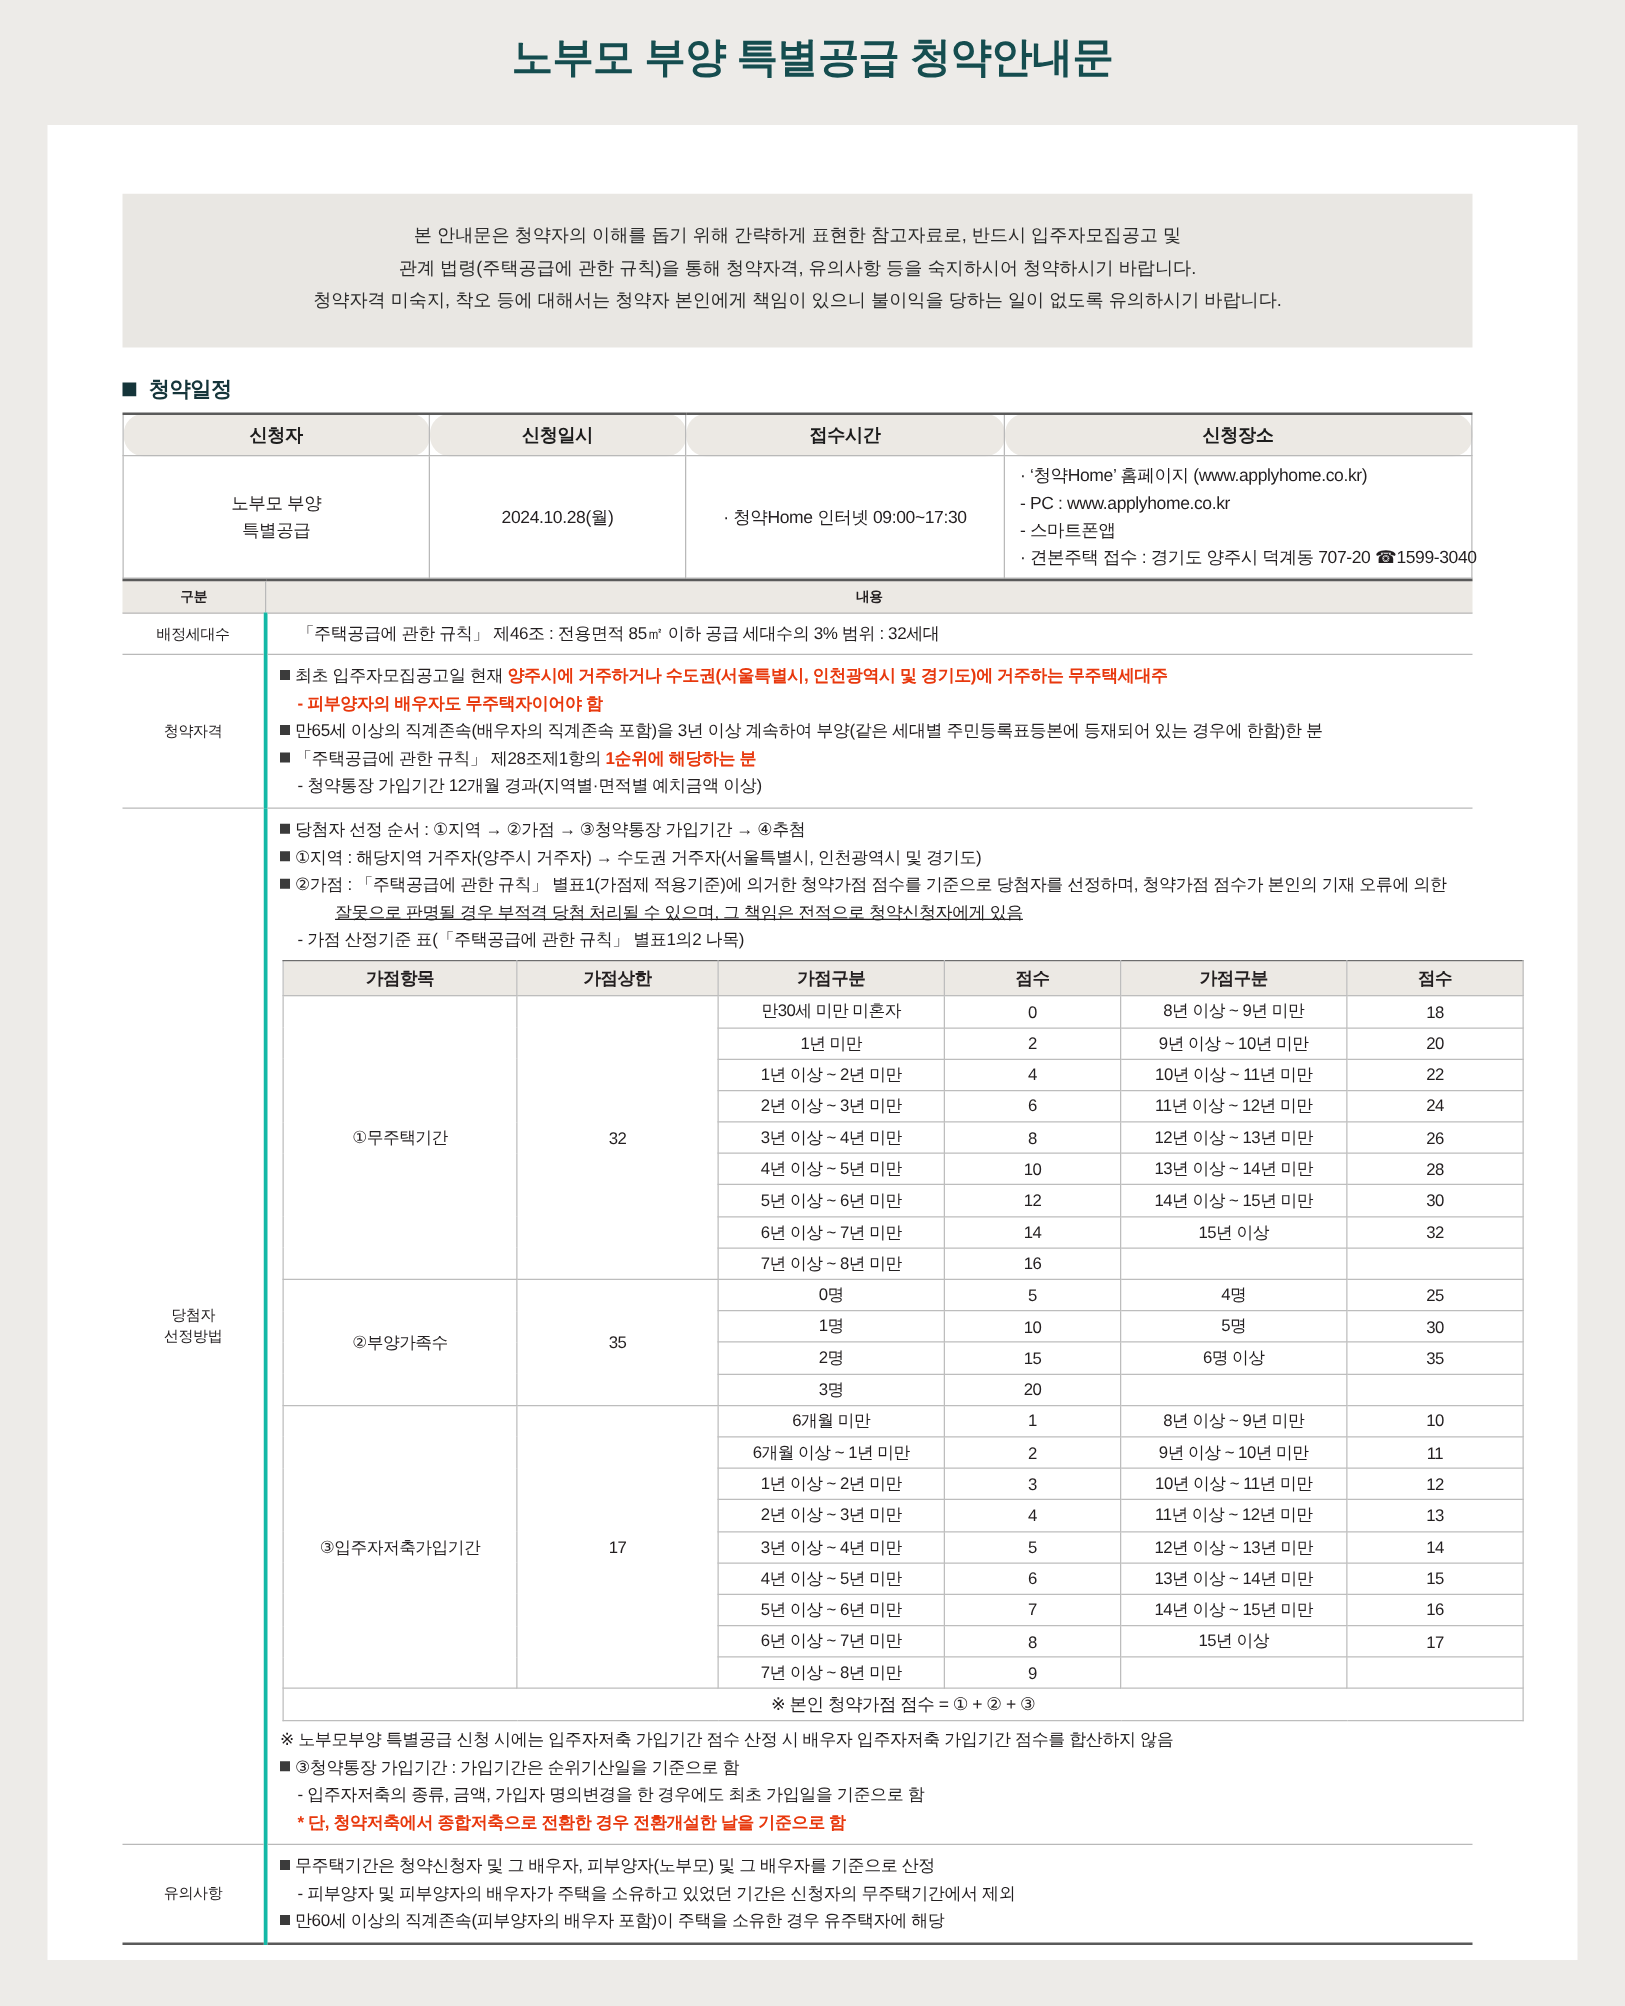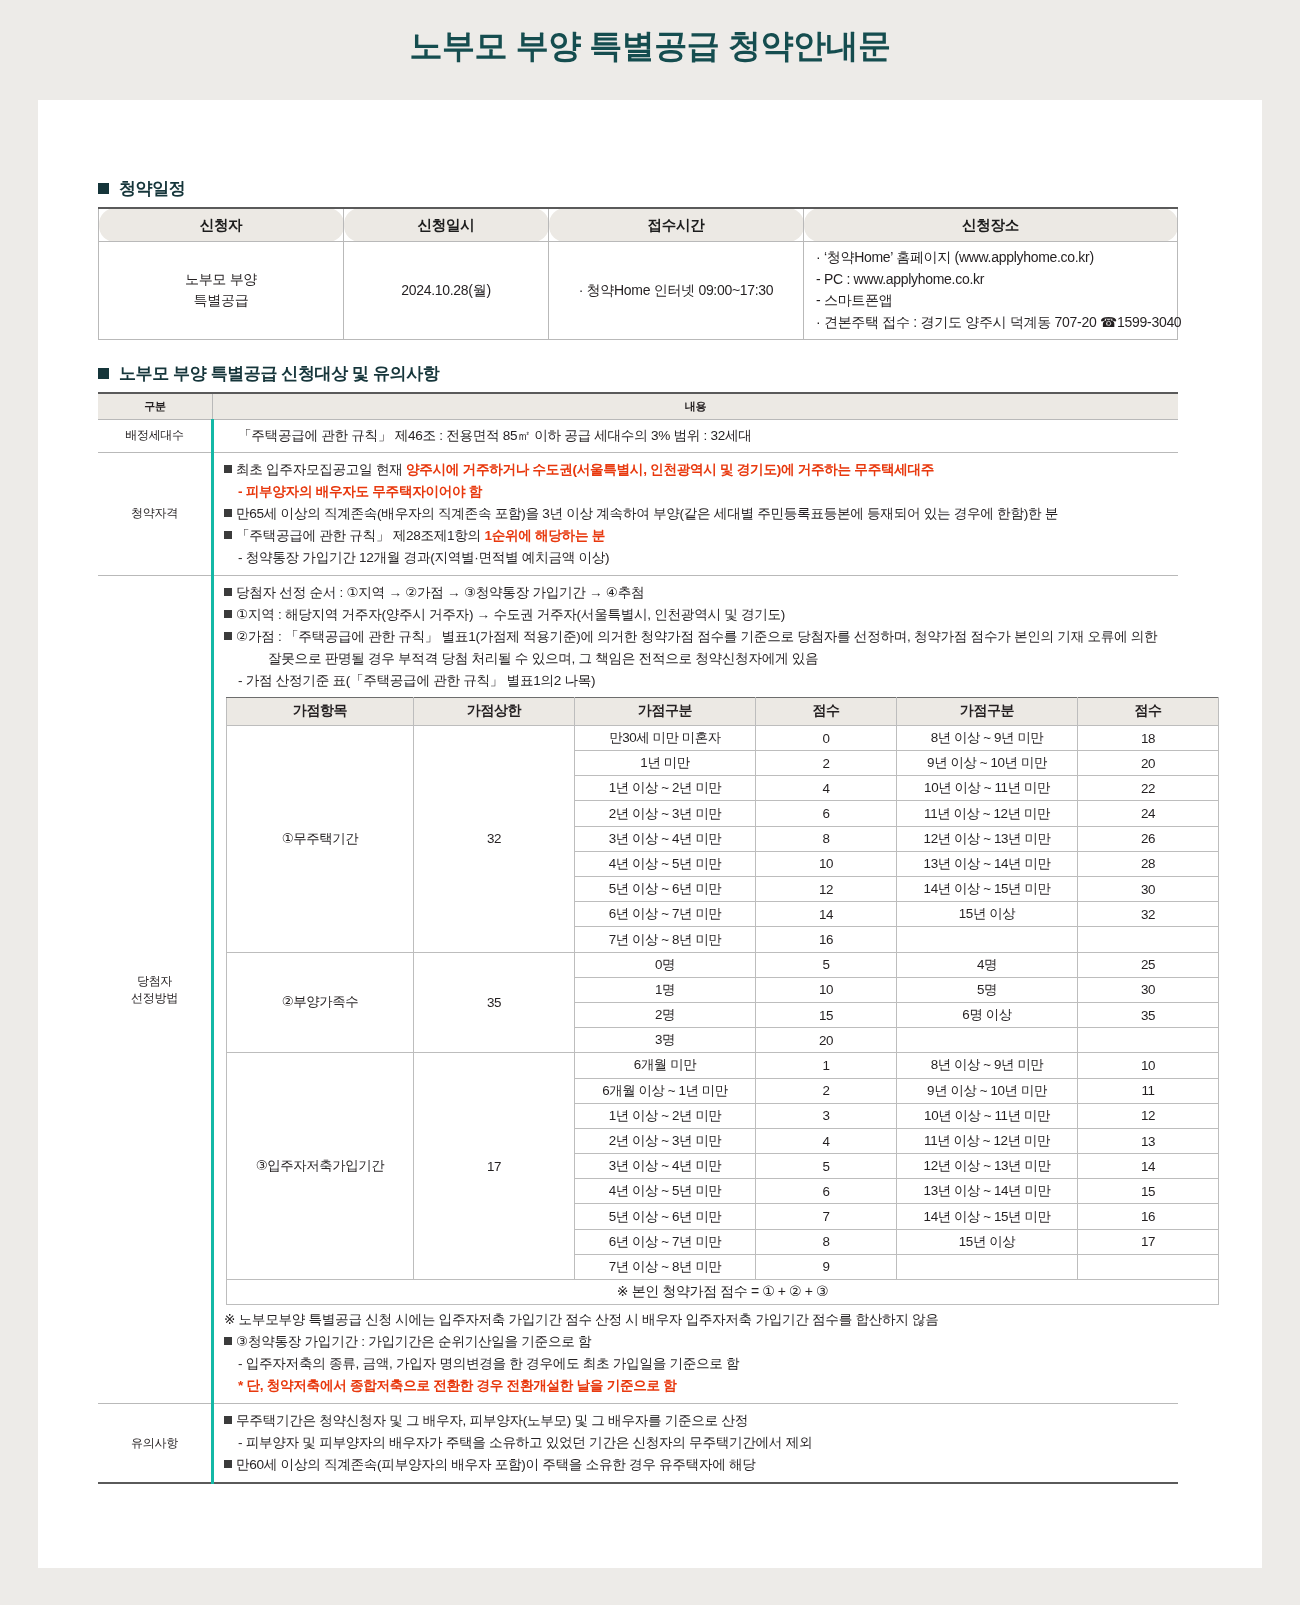--- a/index.html
+++ b/index.html
@@ -122,21 +122,21 @@
   }
   .sq-b {
     display: inline-block;
     width: 8px; height: 8px;
     background: #3b3b3b;
     margin-right: 4px;
     vertical-align: 1px;
   }
   .red { color: #e8380d; font-weight: bold; }
   .indent1 { padding-left: 14px; }
-  .indent3 { padding-left: 44px; }
+  .indent3 { padding-left: 44px; text-decoration: underline; }
 
   
   .score-wrap { margin: 5px 0 0 2px; }
   #score-table {
     width: 962px;
     border-collapse: collapse;
     font-size: 13.4px;
   }
   #score-table td {
     border: 1px solid #bdbdbd;
@@ -170,20 +170,25 @@
 </style>
 </head>
 <body>
 
 <div class="doc-title">노부모 부양 특별공급 청약안내문</div>
 
 <div class="page-card"></div>
 
 <div class="content">
 
+  <div class="intro-box">
+    <div>본 안내문은 청약자의 이해를 돕기 위해 간략하게 표현한 참고자료로, 반드시 입주자모집공고 및</div>
+    <div>관계 법령(주택공급에 관한 규칙)을 통해 청약자격, 유의사항 등을 숙지하시어 청약하시기 바랍니다.</div>
+    <div>청약자격 미숙지, 착오 등에 대해서는 청약자 본인에게 책임이 있으니 불이익을 당하는 일이 없도록 유의하시기 바랍니다.</div>
+  </div>
 
   <div class="sec-head">
     <span class="sq"></span>
     <span>청약일정</span>
   </div>
 
   <table id="schedule-table">
     <tbody>
         <tr>
       <td class="thead-cell tbl-top" style="width:230px">신청자</td>
@@ -201,24 +206,20 @@
       <td class="sched-place cell-body">
         <div class="nowrap">· ‘청약Home’ 홈페이지 (www.applyhome.co.kr)</div>
         <div class="nowrap"> - PC : www.applyhome.co.kr</div>
         <div class="nowrap"> - 스마트폰앱</div>
         <div class="nowrap">· 견본주택 접수 : 경기도 양주시 덕계동 707-20 ☎1599-3040</div>
       </td>
     </tr>
   </tbody>
     </table>
 
-  <div class="sec-head">
-    <span class="sq"></span>
-    <span>노부모 부양 특별공급 신청대상 및 유의사항</span>
-  </div>
 
   <table id="info-table">
     <tbody>
         <tr>
       <td class="head-div divcol">구분</td>
       <td class="head-cont">내용</td>
     </tr>
     <tr>
       <td class="divcol">배정세대수</td>
       <td class="t-left bullet-line" style="padding-left:24px">「주택공급에 관한 규칙」 제46조 : 전용면적 85㎡ 이하 공급 세대수의 3% 범위 : 32세대</td>

